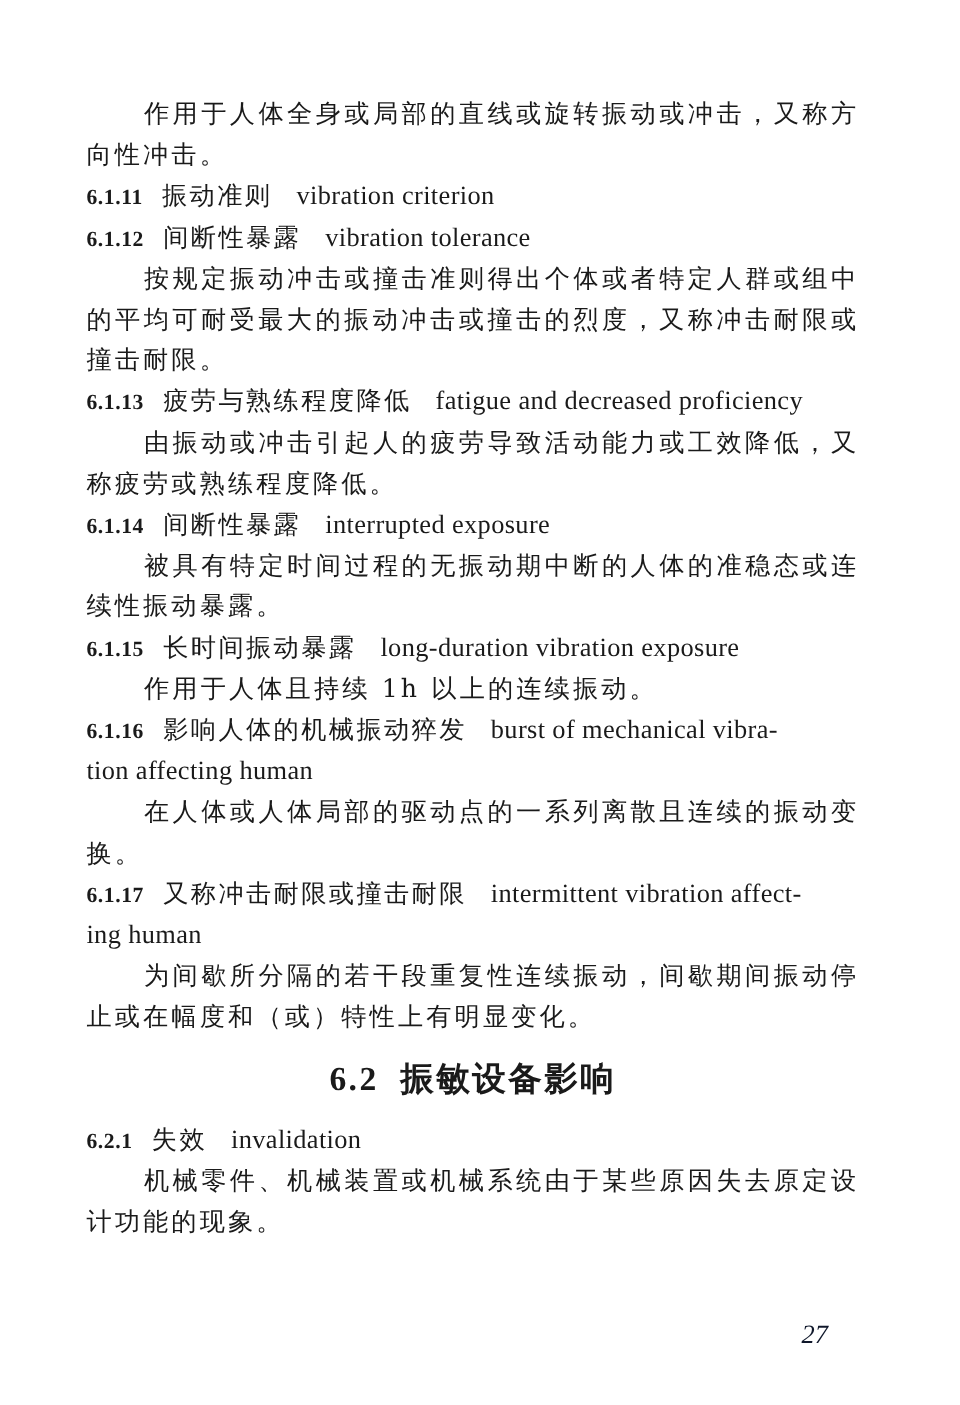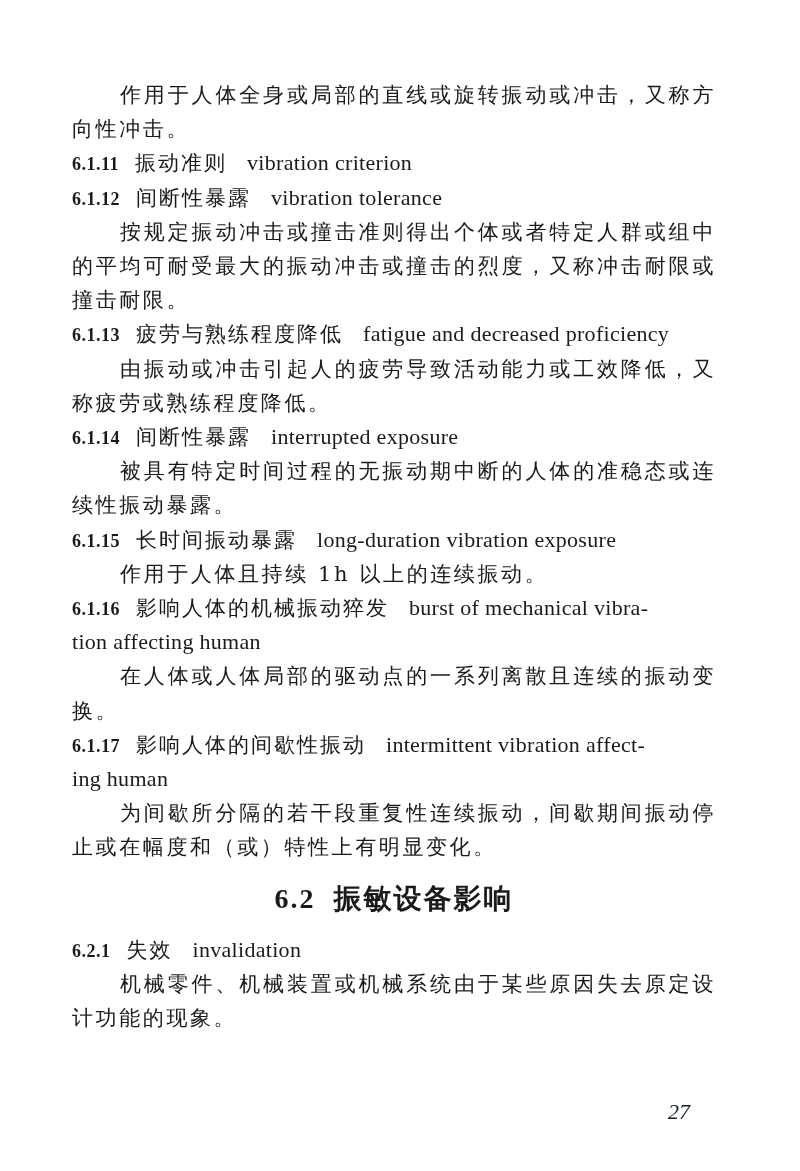--- a/index.html
+++ b/index.html
@@ -116,21 +116,21 @@
   </div>
   <p class="para">作用于人体且持续 1h 以上的连续振动。</p>
 
   <div class="term-head">
     <span class="term-num">6.1.16</span><span class="term-zh">影响人体的机械振动猝发</span><span class="term-en">burst of mechanical vibra-</span>
   </div>
   <div class="term-en-wrap">tion affecting human</div>
   <p class="para">在人体或人体局部的驱动点的一系列离散且连续的振动变换。</p>
 
   <div class="term-head">
-    <span class="term-num">6.1.17</span><span class="term-zh">影响人体的间歇性振动</span><span class="term-en">intermittent vibration affect-</span>
+    <span class="term-num">6.1.17</span><span class="term-zh">又称冲击耐限或撞击耐限</span><span class="term-en">intermittent vibration affect-</span>
   </div>
   <div class="term-en-wrap">ing human</div>
   <p class="para">为间歇所分隔的若干段重复性连续振动，间歇期间振动停止或在幅度和（或）特性上有明显变化。</p>
 
   <div class="section-title">
     <span class="sec-num">6.2</span><span>振敏设备影响</span>
   </div>
 
   <div class="term-head">
     <span class="term-num">6.2.1</span><span class="term-zh">失效</span><span class="term-en">invalidation</span>

